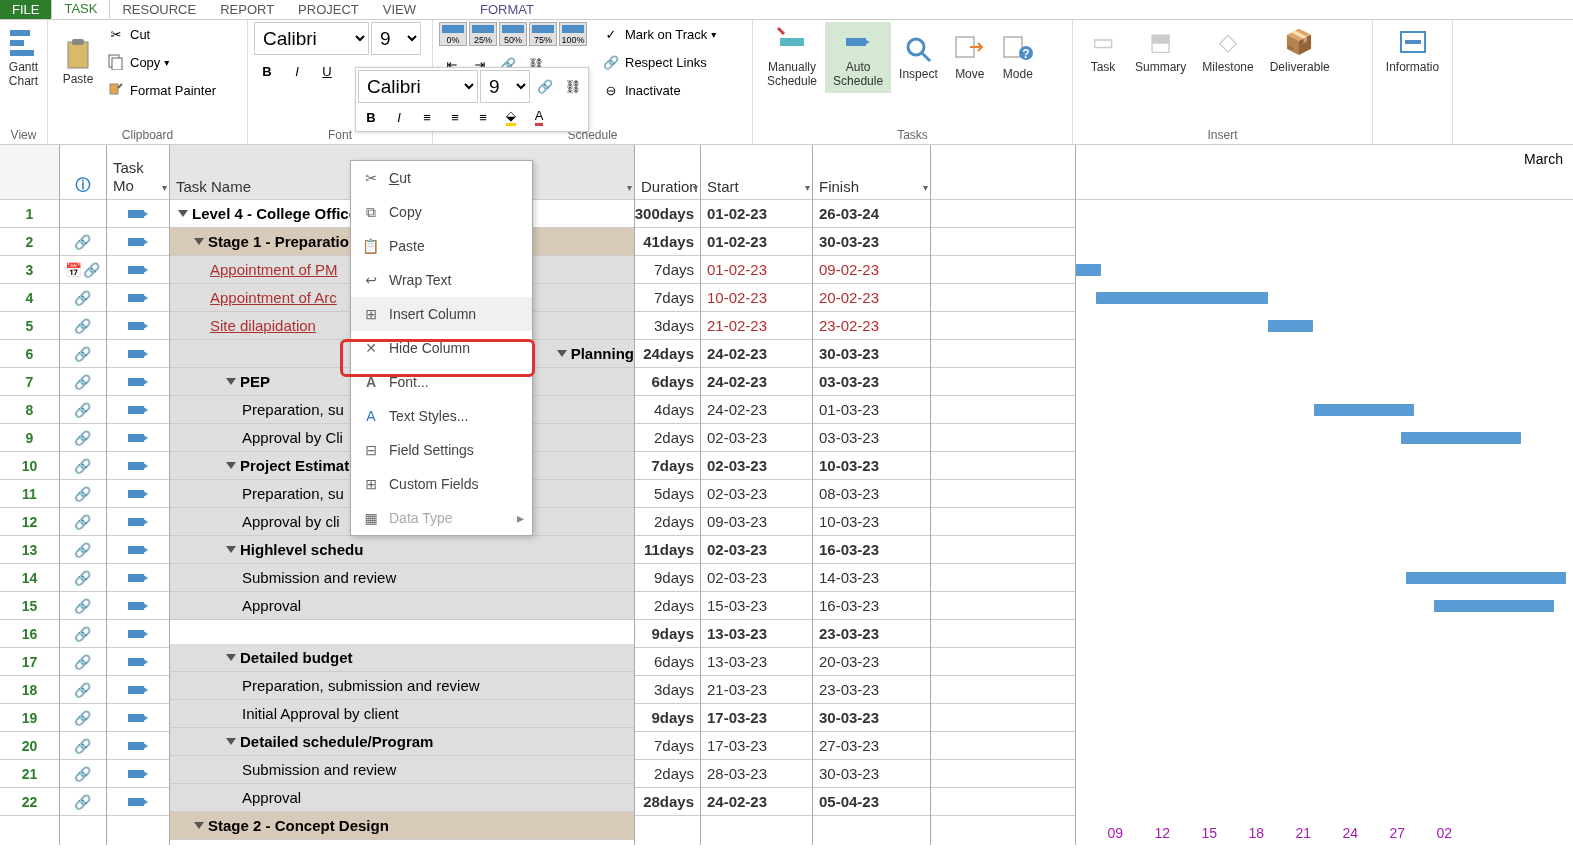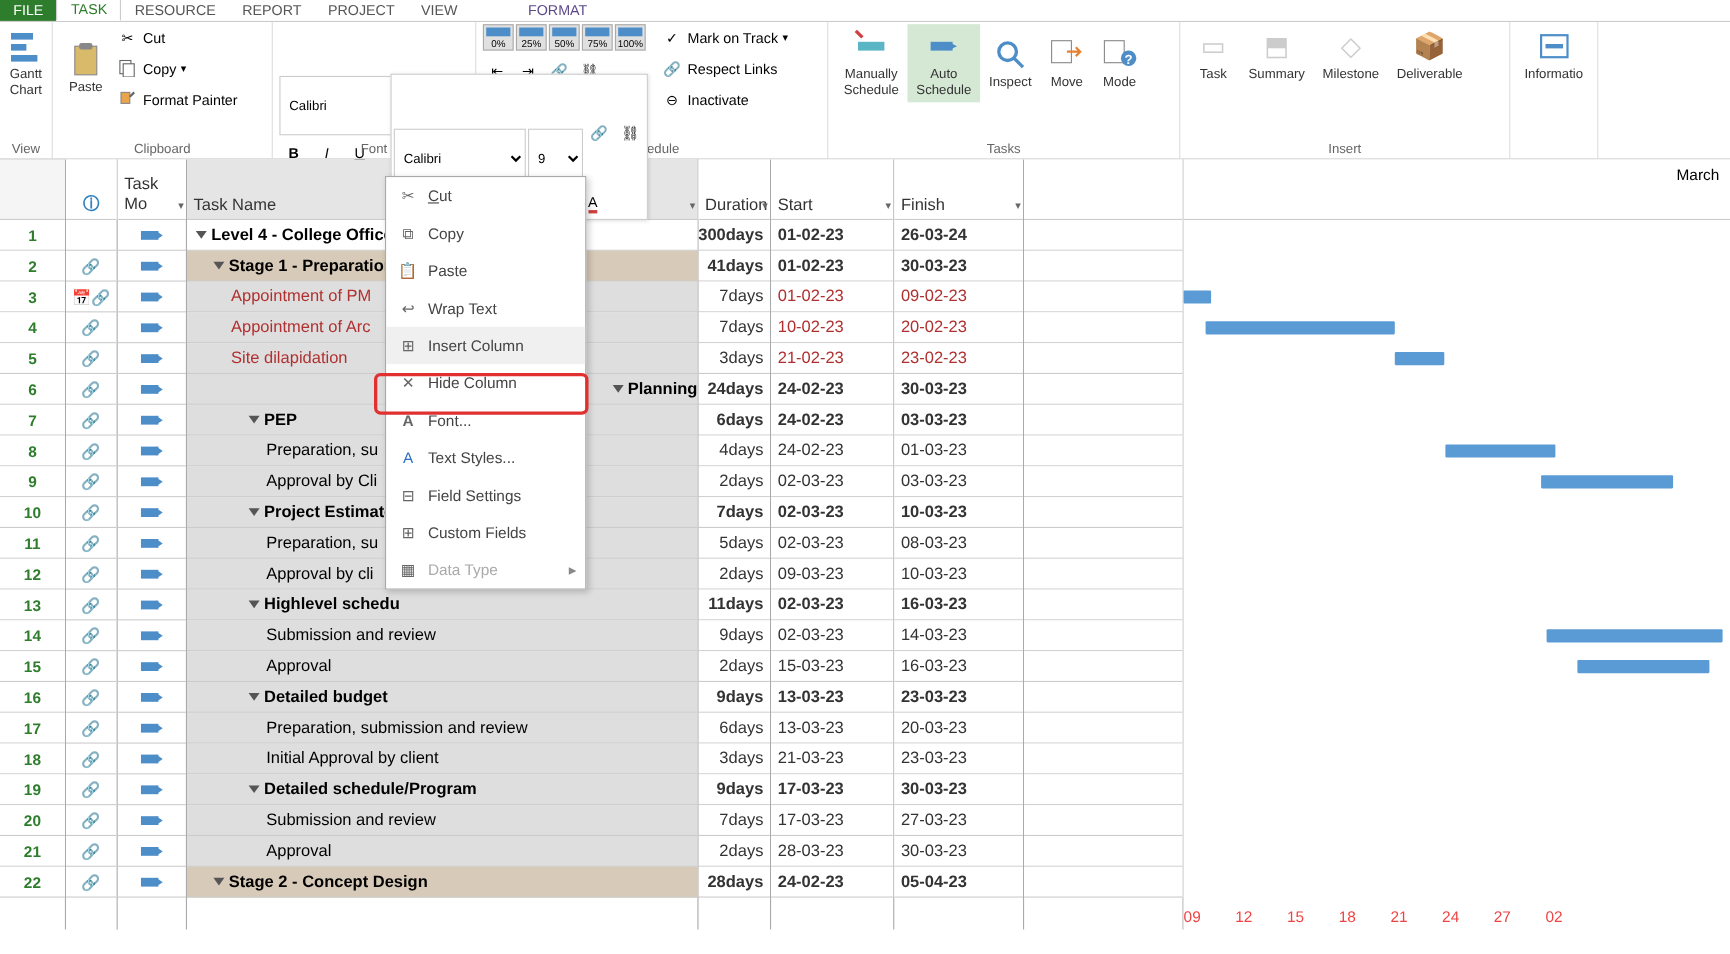--- a/index.html
+++ b/index.html
@@ -10,53 +10,53 @@
 .tab.active-light { color: #2d7d2d; border: 1px solid #ccc; border-bottom: 1px solid #fff; }
 .tab.format { color: #5b4a8b; margin-left: 40px; }
 .ribbon { display: flex; border-bottom: 1px solid #ccc; height: 125px; position: relative; }
 .ribbon-group { border-right: 1px solid #ddd; padding: 2px 6px; display: flex; flex-direction: column; position: relative; }
 .ribbon-group-label { position: absolute; bottom: 2px; left: 0; right: 0; text-align: center; font-size: 12px; color: #666; }
 .big-btn { display: flex; flex-direction: column; align-items: center; justify-content: center; padding: 4px 8px; cursor: pointer; }
 .big-btn .icon { width: 32px; height: 32px; display: flex; align-items: center; justify-content: center; font-size: 24px; }
 .big-btn .label { font-size: 12px; color: #333; text-align: center; line-height: 1.2; margin-top: 2px; }
 .small-btn-row { display: flex; align-items: center; padding: 2px 4px; cursor: pointer; }
 .small-btn-row .icon { width: 20px; height: 20px; margin-right: 4px; display: flex; align-items: center; justify-content: center; }
-.font-select { border: 1px solid #ccc; padding: 18px 4px; font-size: 12px; background: #fff; margin-top: 47px; }
+.font-select { border: 1px solid #ccc; padding: 4px 4px; font-size: 19px; background: #fff; }
 .progress-buttons { display: flex; gap: 2px; }
 .progress-btn { width: 28px; height: 24px; border: 1px solid #aaa; background: #e0e0e0; position: relative; font-size: 9px; cursor: pointer; display: flex; align-items: flex-end; justify-content: center; }
 .progress-btn::before { content: ''; position: absolute; top: 2px; left: 2px; right: 2px; height: 8px; background: #4d8ec9; }
 .auto-schedule { background: #d4e8d4; }
 .grid-area { display: flex; height: 700px; }
 .row-headers { width: 60px; border-right: 1px solid #aaa; }
 .row-header { height: 28px; border-bottom: 1px solid #ccc; display: flex; align-items: center; justify-content: center; background: #fff; color: #2d7d2d; font-weight: bold; font-size: 14px; }
 .row-header.head { height: 55px; background: #f5f5f5; }
 .indicator-col { width: 47px; border-right: 1px solid #aaa; }
 .mode-col { width: 63px; border-right: 1px solid #aaa; }
 .cell { height: 28px; border-bottom: 1px solid #ccc; display: flex; align-items: center; justify-content: center; font-size: 14px; }
 .task-col { width: 465px; border-right: 1px solid #aaa; position: relative; }
 .task-cell { height: 28px; border-bottom: 1px solid #ccc; display: flex; align-items: center; padding-left: 8px; font-size: 15px; background: #dedede; }
 .task-cell.summary1 { font-weight: bold; background: #fff; }
 .task-cell.summary2 { font-weight: bold; background: #d8cab8; }
 .task-cell.summary3 { font-weight: bold; }
 .task-cell.leaf { }
-.task-cell.red { color: #b03030; }
+.task-cell.red { color: #b03030; text-decoration: underline; }
 .triangle { display: inline-block; width: 0; height: 0; border-left: 5px solid transparent; border-right: 5px solid transparent; border-top: 7px solid #555; margin-right: 4px; }
 .duration-col { width: 66px; border-right: 1px solid #aaa; }
 .start-col { width: 112px; border-right: 1px solid #aaa; }
 .finish-col { width: 118px; border-right: 1px solid #aaa; }
 .pred-col { width: 145px; border-right: 1px solid #aaa; }
 .data-cell { height: 28px; border-bottom: 1px solid #ccc; display: flex; align-items: center; padding: 0 6px; font-size: 15px; color: #333; background: #fff;}
 .data-cell.dur { justify-content: flex-end; }
 .data-cell.bold { font-weight: bold; }
 .data-cell.red { color: #b03030; }
 .gantt-area { flex: 1; position: relative; background: #fff; }
 .gantt-header { height: 55px; border-bottom: 1px solid #ccc; display: flex; }
 .gantt-header-top { position: absolute; right: 10px; top: 6px; font-size: 14px; }
 .gantt-header-bottom { display: flex; position: absolute; bottom: 4px; left: 0; }
-.gantt-day { width: 47px; text-align: left; font-size: 14px; color: #ef4444; }
+.gantt-day { width: 47px; text-align: right; font-size: 14px; color: #a21caf; }
 .gantt-rows { position: relative; }
 .gantt-bar { position: absolute; height: 12px; background: #5b9bd5; border-radius: 1px; }
 .context-menu { position: absolute; top: 160px; left: 350px; width: 183px; background: #fff; border: 1px solid #aaa; box-shadow: 2px 2px 6px rgba(0,0,0,0.2); z-index: 100; }
 .menu-item { display: flex; align-items: center; padding: 6px 8px; cursor: pointer; font-size: 14px; color: #444; height: 34px; }
 .menu-item.highlighted { background: #f0f0f0; }
 .menu-item.disabled { color: #aaa; }
 .menu-item .micon { width: 24px; display: flex; justify-content: center; margin-right: 6px; color: #666; }
 .menu-item .arrow { margin-left: auto; color: #888; }
 .highlight-box { position: absolute; top: 339px; left: 340px; width: 195px; height: 38px; border: 3px solid #e03030; border-radius: 6px; z-index: 101; pointer-events: none; }
 .mini-toolbar { position: absolute; top: 67px; left: 355px; background: #fff; border: 1px solid #ccc; padding: 2px; display: flex; flex-direction: column; gap: 2px; z-index: 99; box-shadow: 1px 1px 4px rgba(0,0,0,0.15); }
@@ -585,21 +585,21 @@
       <div class="task-cell summary3" style="padding-left: 56px;">
         <span class="triangle"></span>
         <span>Highlevel schedu</span>
       </div>
       <div class="task-cell leaf" style="padding-left: 72px;">
         <span>Submission and review</span>
       </div>
       <div class="task-cell leaf" style="padding-left: 72px;">
         <span>Approval</span>
       </div>
-      <div class="task-cell summary3" style="padding-left: 56px;">
+      <div class="task-cell summary3" style="padding-left: 56px; margin-top: 24px;">
         <span class="triangle"></span>
         <span>Detailed budget</span>
       </div>
       <div class="task-cell leaf" style="padding-left: 72px;">
         <span>Preparation, submission and review</span>
       </div>
       <div class="task-cell leaf" style="padding-left: 72px;">
         <span>Initial Approval by client</span>
       </div>
       <div class="task-cell summary3" style="padding-left: 56px;">

